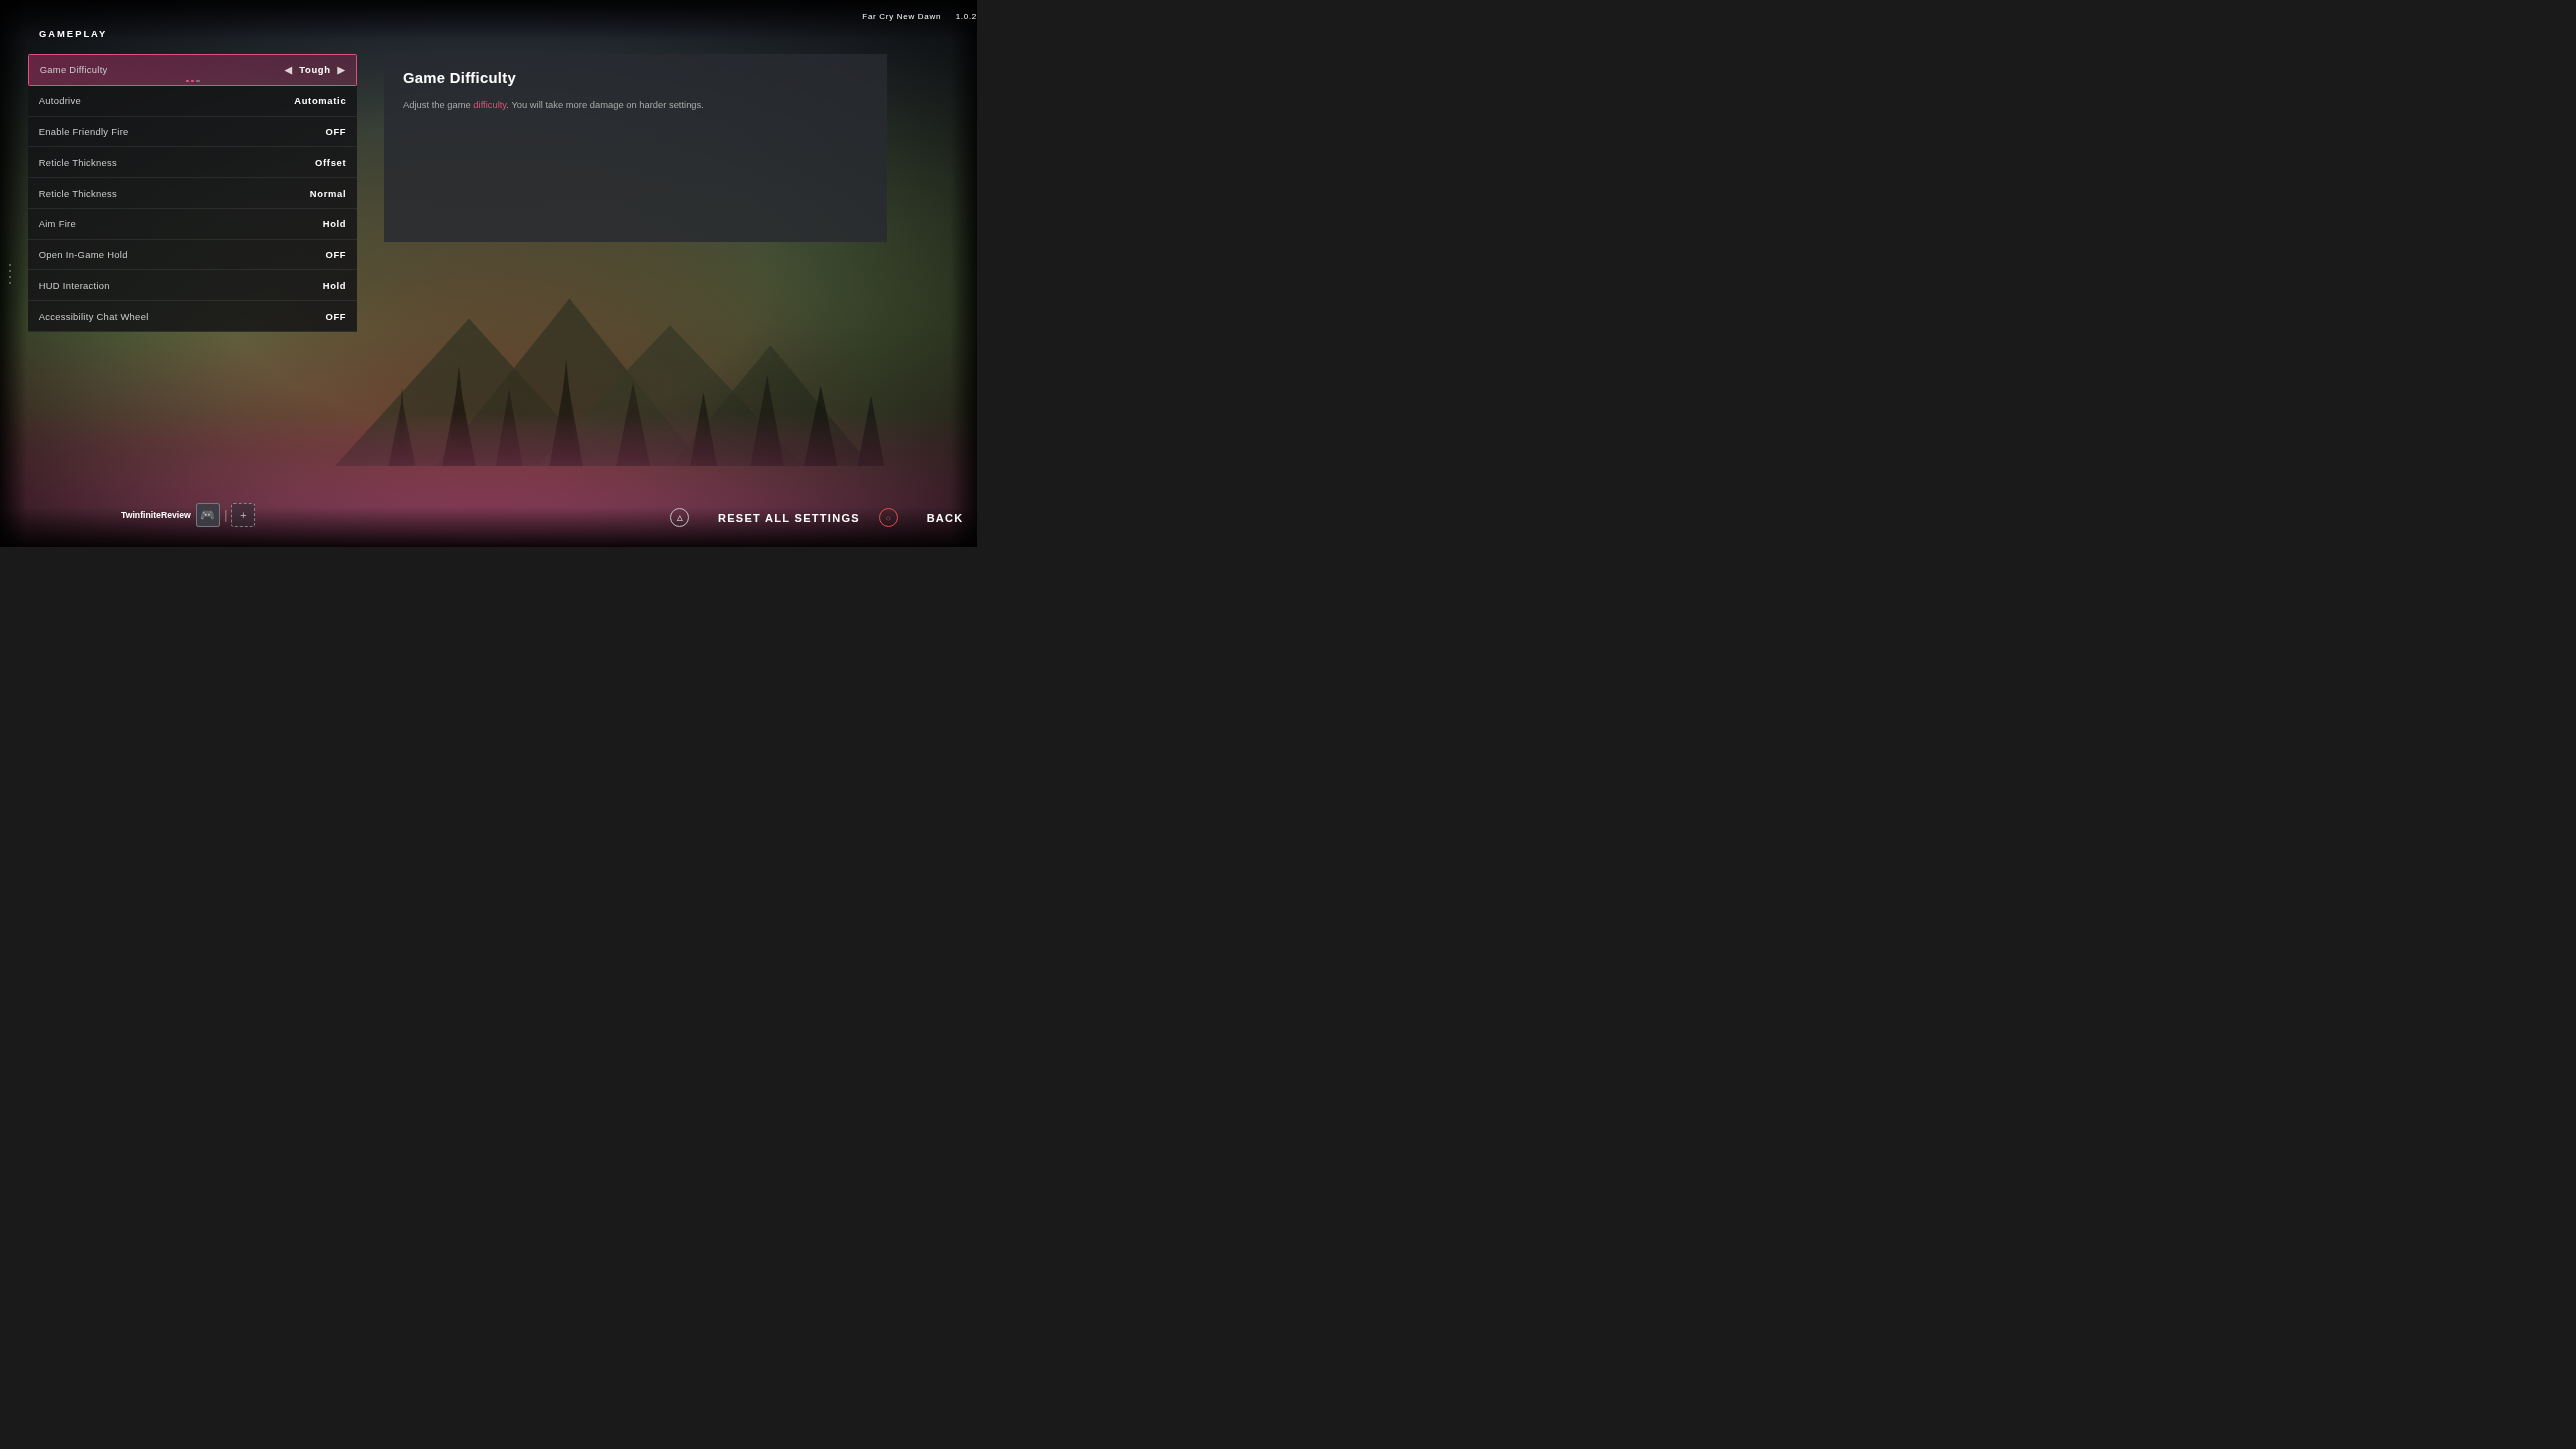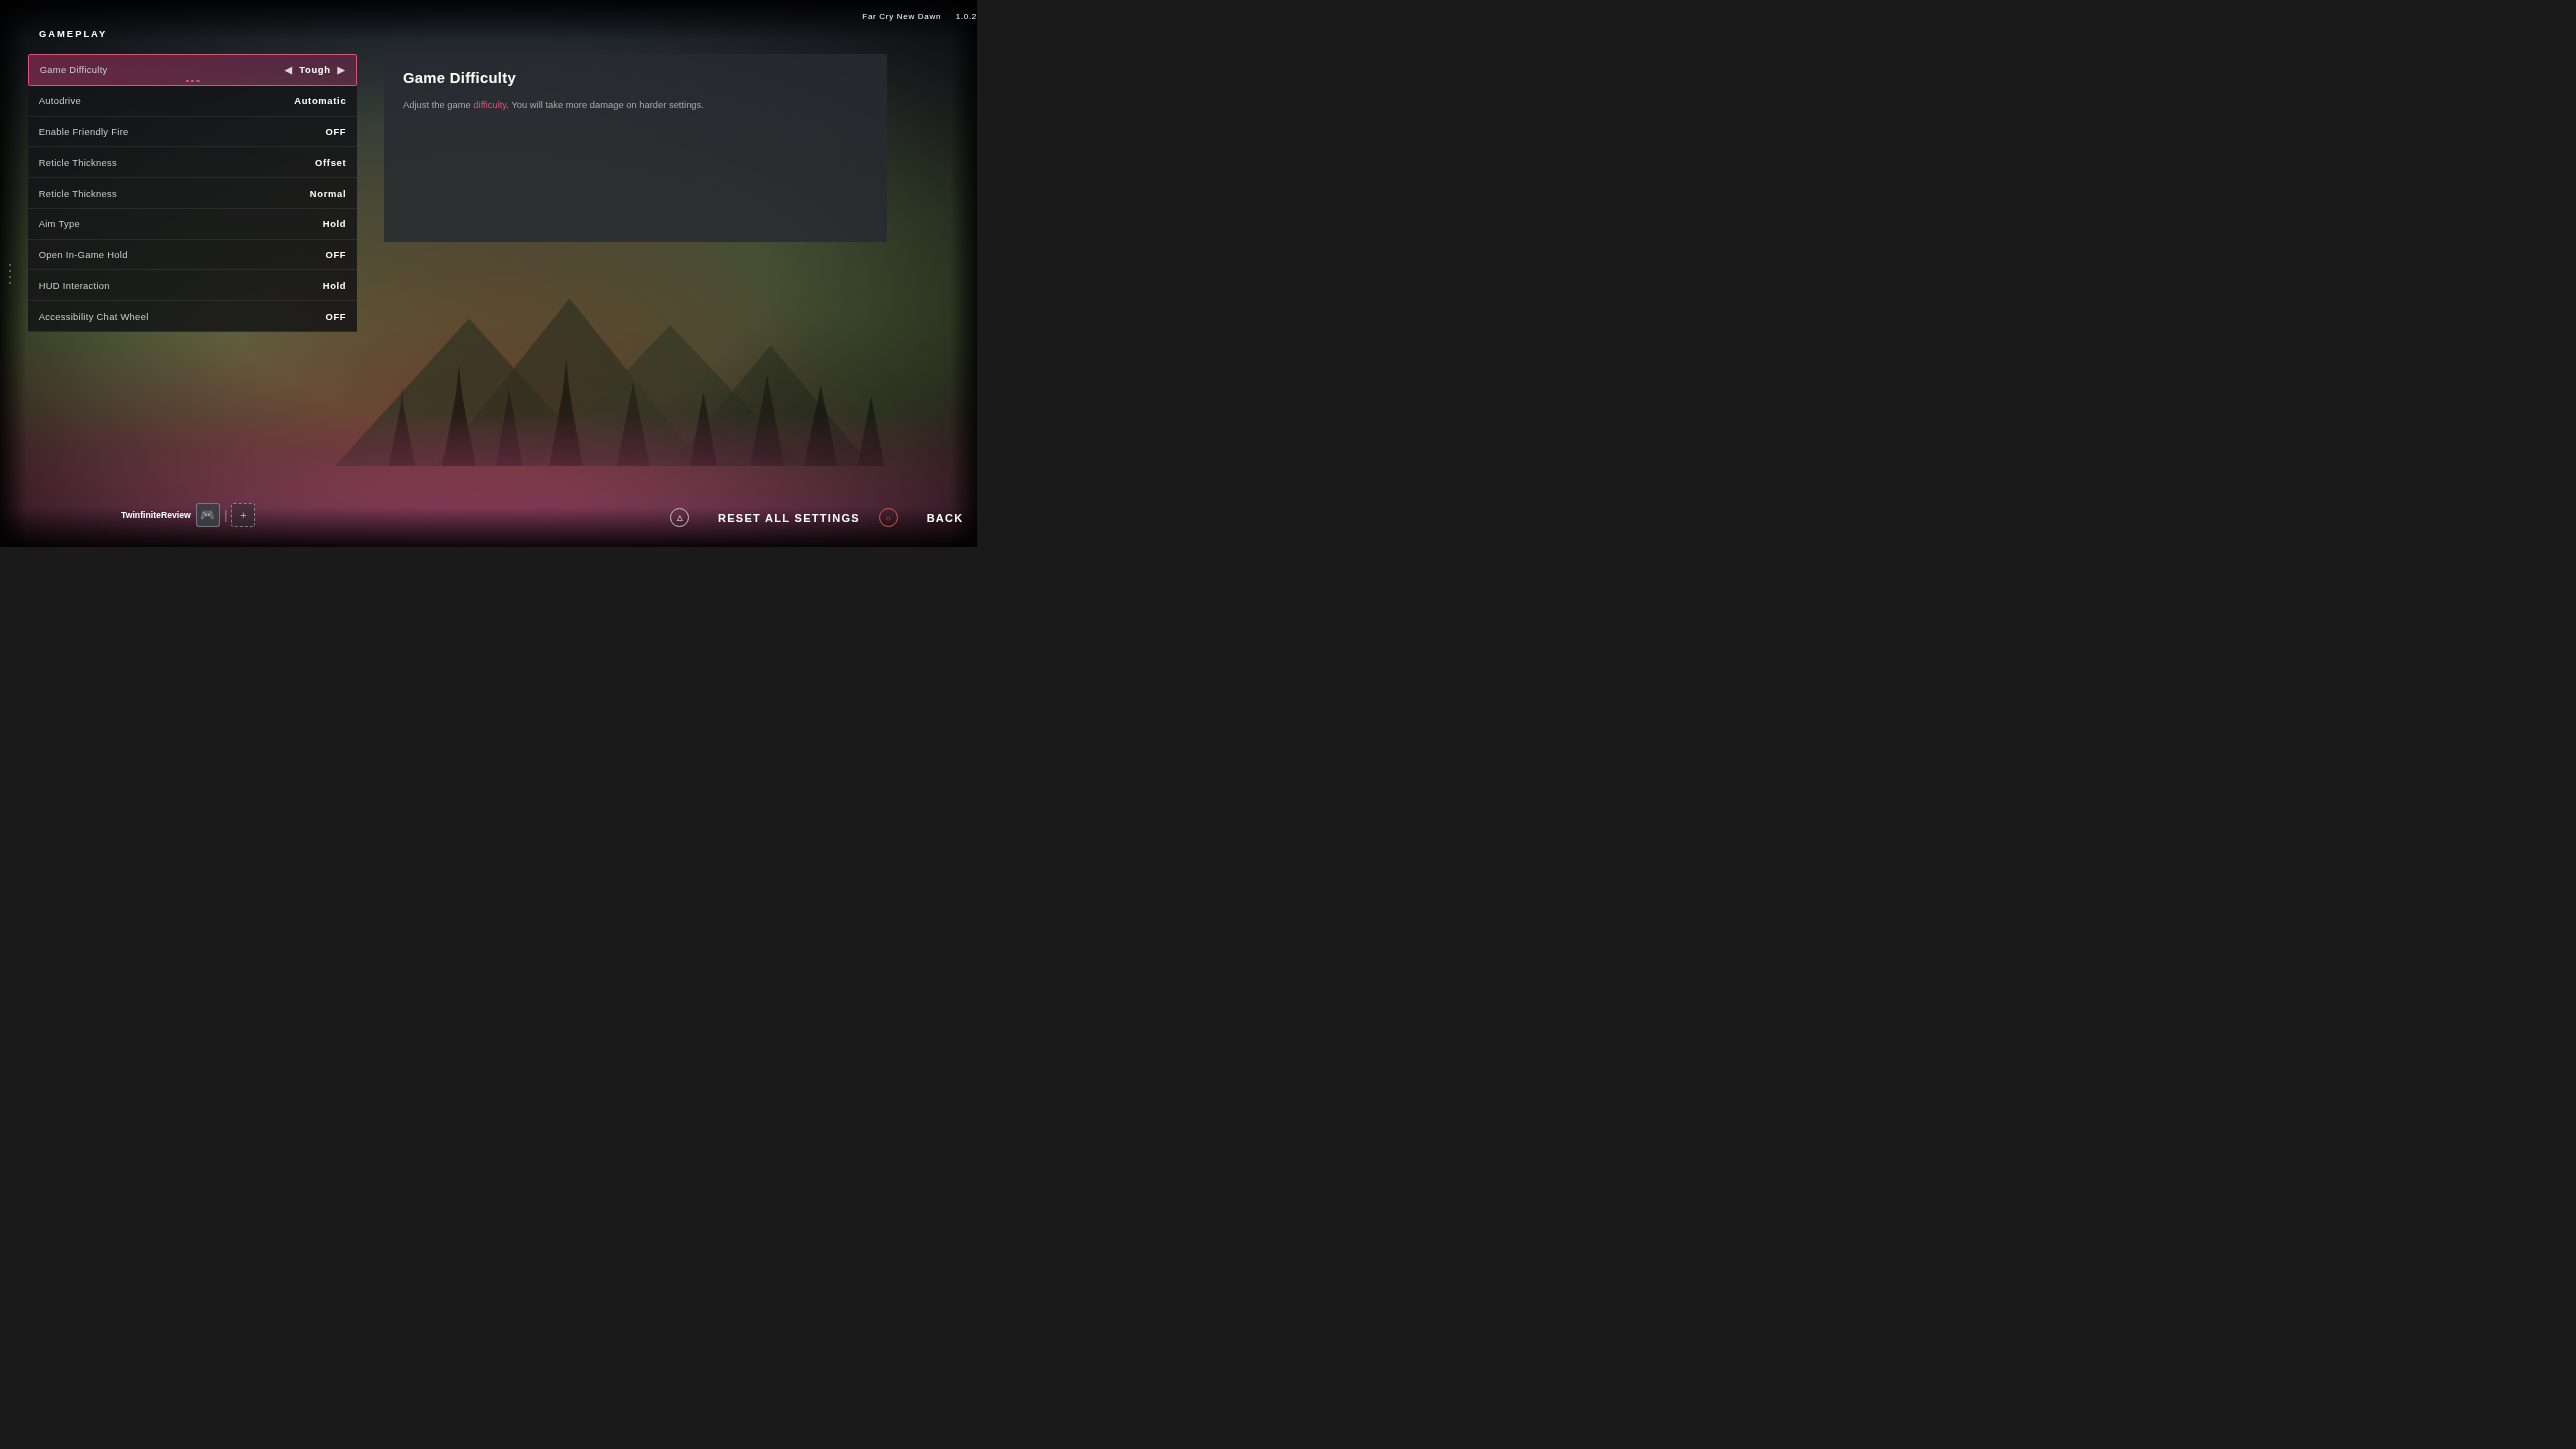--- a/index.html
+++ b/index.html
@@ -436,21 +436,21 @@
       <span class="setting-label">Reticle Thickness</span>
       <span class="setting-value">Offset</span>
     </div>
 
     <div class="setting-item">
       <span class="setting-label">Reticle Thickness</span>
       <span class="setting-value">Normal</span>
     </div>
 
     <div class="setting-item">
-      <span class="setting-label">Aim Type</span>
+      <span class="setting-label">Aim Fire</span>
       <span class="setting-value">Hold</span>
     </div>
 
     <div class="setting-item">
       <span class="setting-label">Open In-Game Hold</span>
       <span class="setting-value">OFF</span>
     </div>
 
     <div class="setting-item">
       <span class="setting-label">HUD Interaction</span>

